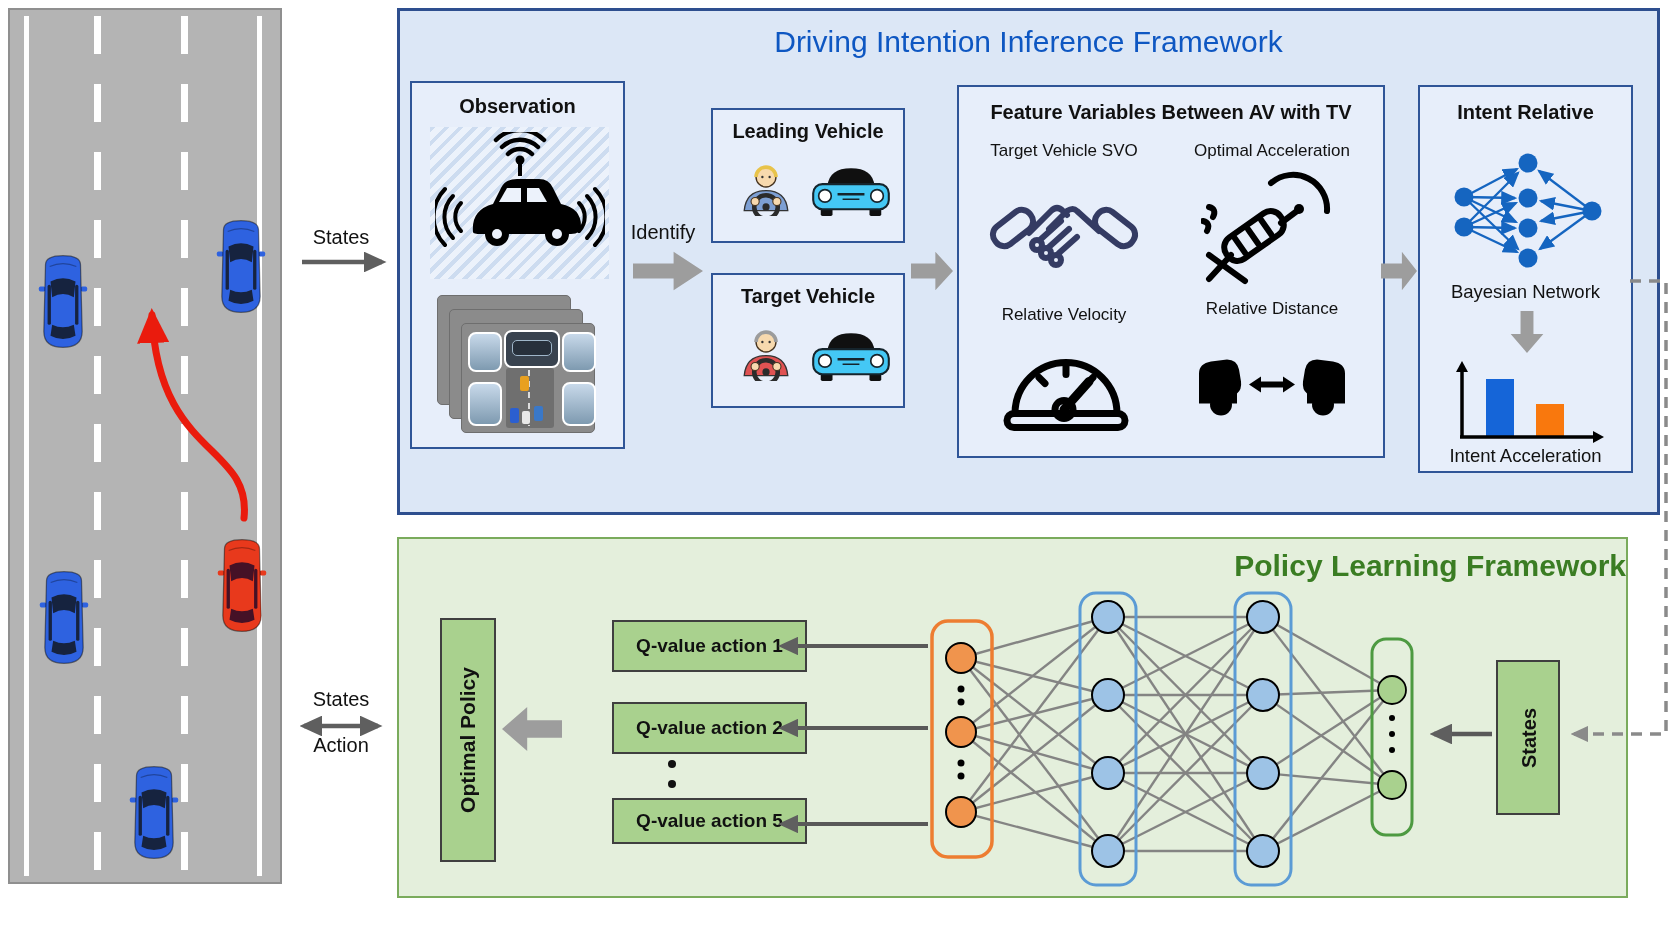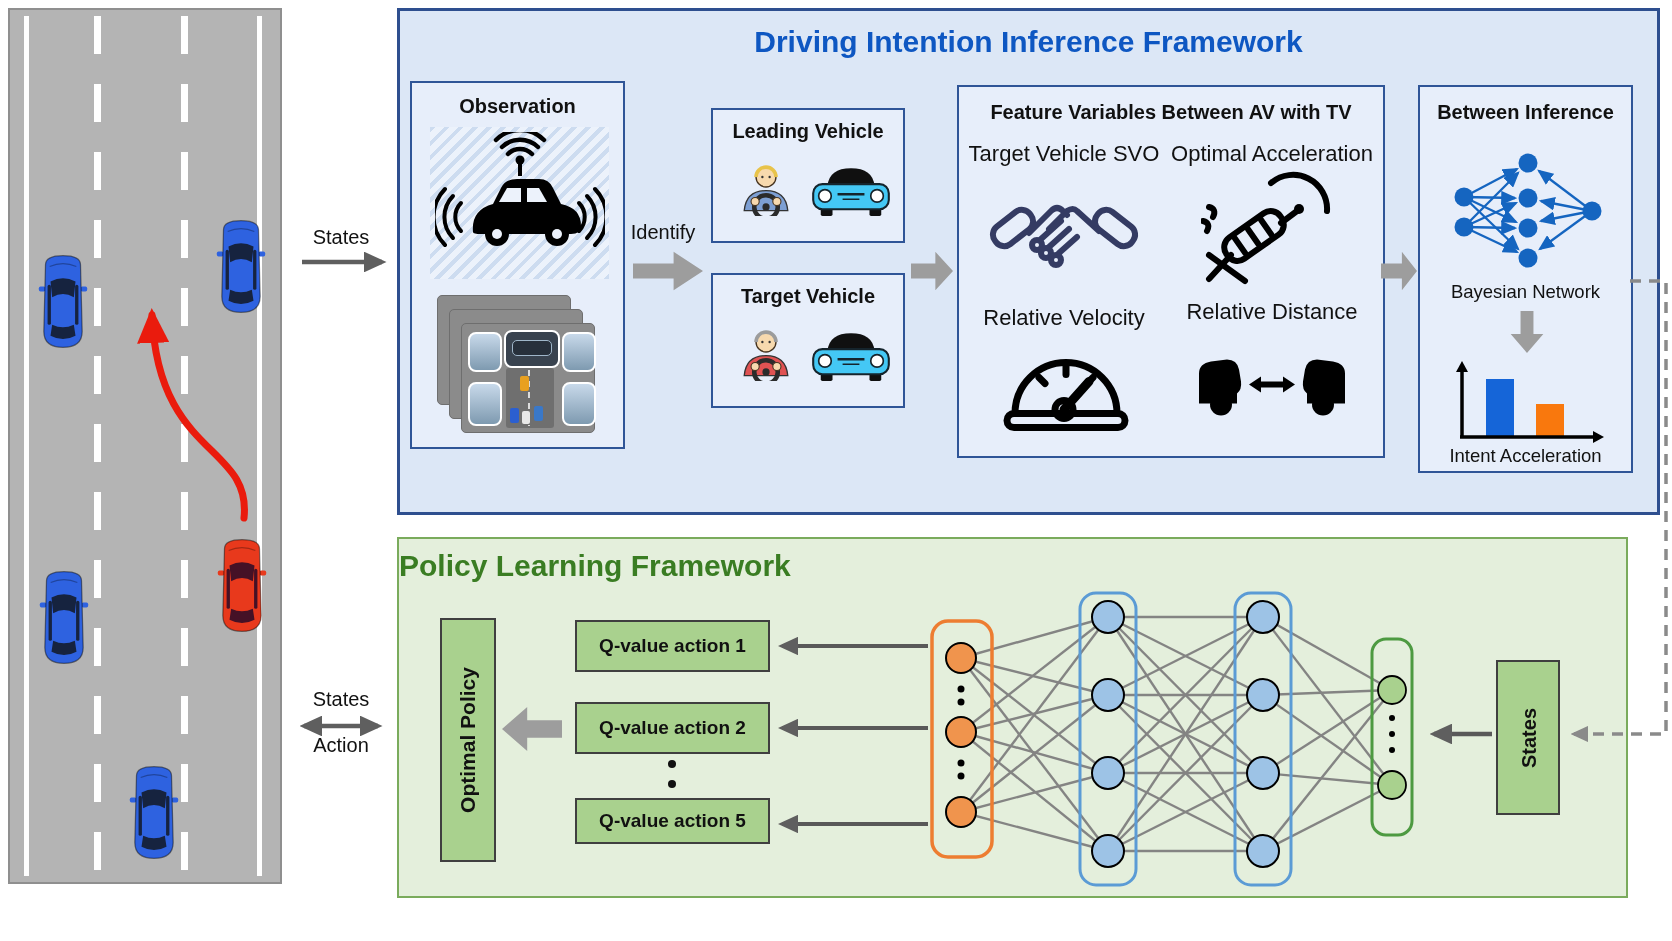--- a/index.html
+++ b/index.html
@@ -9,44 +9,44 @@
   
   .road{left:8px;top:8px;width:270px;height:872px;background:#b4b4b4;border:2px solid #8f8f8f;}
   .edge-line{position:absolute;top:6px;bottom:6px;width:5px;background:#fff;}
   .lane-dash{position:absolute;top:6px;bottom:6px;width:7px;
              background:repeating-linear-gradient(to bottom,#fff 0 38px,transparent 38px 68px);}
   .car{position:absolute;width:50px;height:125px;}
   
   .conn-label{font-size:20px;color:#111;text-align:center;}
   
   .inf-frame{left:397px;top:8px;width:1263px;height:507px;background:#dce7f6;border:3px solid #2e4f8f;box-sizing:border-box;}
-  .inf-title{left:0;right:0;top:14px;text-align:center;font-size:30px;font-weight:bold;color:#0e57c2;}
+  .inf-title{left:0;right:0;top:14px;text-align:center;font-size:30px;font-weight:normal;color:#0e57c2;}
   .pol-frame{left:397px;top:537px;width:1231px;height:361px;background:#e4efdc;border:2px solid #7aab5c;box-sizing:border-box;}
-  .pol-title{left:0;right:0;top:10px;text-align:left;font-size:30px;font-weight:bold;color:#3a7d23;}
+  .pol-title{left:0;right:0;top:10px;text-align:right;font-size:30px;font-weight:bold;color:#3a7d23;}
   .bluebox{position:absolute;background:#e7eefa;border:2.5px solid #2f5597;box-sizing:border-box;}
   .bluebox .btitle{position:absolute;left:0;right:0;text-align:center;font-size:20px;font-weight:bold;color:#111;}
-  .feat-label{position:absolute;text-align:center;font-size:22px;color:#111;}
+  .feat-label{position:absolute;text-align:center;font-size:17px;color:#111;}
   .small-label{position:absolute;left:0;right:0;text-align:center;font-size:18.5px;color:#111;}
   
   .barrow{position:absolute;background:#9d9d9d;}
   .barrow.r{clip-path:polygon(0 31%,58% 31%,58% 2%,100% 50%,58% 98%,58% 69%,0 69%);}
   .barrow.l{clip-path:polygon(100% 31%,42% 31%,42% 2%,0 50%,42% 98%,42% 69%,100% 69%);}
   .barrow.d{clip-path:polygon(31% 0,69% 0,69% 55%,98% 55%,50% 100%,2% 55%,31% 55%);}
   
   .hatch{position:absolute;background:repeating-linear-gradient(135deg,#cddcf0 0 4px,#ecf2fb 4px 10px);}
   .cam-card{position:absolute;width:132px;height:108px;background:#8b8b8b;border:1px solid #6e6e6e;border-radius:5px;}
   .thumb{position:absolute;background:linear-gradient(#c8d9ea,#7e9ab0);border:2px solid #fff;border-radius:8px;}
   .thumb.mirror{background:#39434f;}
   .thumb.mirror:after{content:"";position:absolute;left:6px;top:8px;right:6px;bottom:10px;background:#27303b;border-radius:5px;border:1px solid #9fb6c9;}
   .mini-road{position:absolute;background:#6f6f6f;border-radius:3px;}
   .mini-car{position:absolute;border-radius:2px;}
   
   .greenbox{position:absolute;background:#a9d18e;border:2px solid #3f3f3f;box-sizing:border-box;
             display:flex;align-items:center;justify-content:center;font-weight:bold;color:#111;}
-  .qbox{font-size:19px;}
+  .qbox{font-size:19px;margin-left:37px;}
   .vtext{position:absolute;display:flex;align-items:center;justify-content:center;
          font-weight:bold;color:#111;transform:rotate(-90deg);}
   .dot{position:absolute;width:8px;height:8px;border-radius:50%;background:#111;}
   .overlay{left:0;top:0;width:1672px;height:941px;pointer-events:none;}
 </style>
 </head>
 <body>
 
 <svg width="0" height="0" style="position:absolute" aria-hidden="true">
   <defs>
@@ -238,21 +238,21 @@
       <circle cx="126" cy="53" r="11" fill="#000"></circle>
       <line x1="60" y1="33" x2="90" y2="33" stroke="#000" stroke-width="6"></line>
       <polygon points="52,33 64,25 64,41" fill="#000"></polygon>
         <polygon points="98,33 86,25 86,41" fill="#000"></polygon>
     </svg>
   </div>
 
   <div class="barrow r" style="left:981px;top:240px;width:36px;height:40px"></div>
 
   <div class="bluebox" style="left:1018px;top:74px;width:215px;height:388px">
-    <div class="btitle" style="top:14px">Between Inference</div>
+    <div class="btitle" style="top:14px">Intent Relative</div>
     <svg viewBox="0 0 175 140" style="position:absolute;left:20px;top:48px;width:175px;height:140px">
       <defs>
           <marker id="mb" markerWidth="7" markerHeight="6" refX="6" refY="3" orient="auto">
             <path d="M0,0 L7,3 L0,6 Z" fill="#1565c0"></path>
           </marker>
         </defs>
       <g stroke="#1565c0" stroke-width="2.3" marker-end="url(#mb)">
         <line x1="24" y1="62" x2="77" y2="34"></line>
           <line x1="24" y1="62" x2="75" y2="63"></line>
         <line x1="24" y1="62" x2="76" y2="87"></line>

